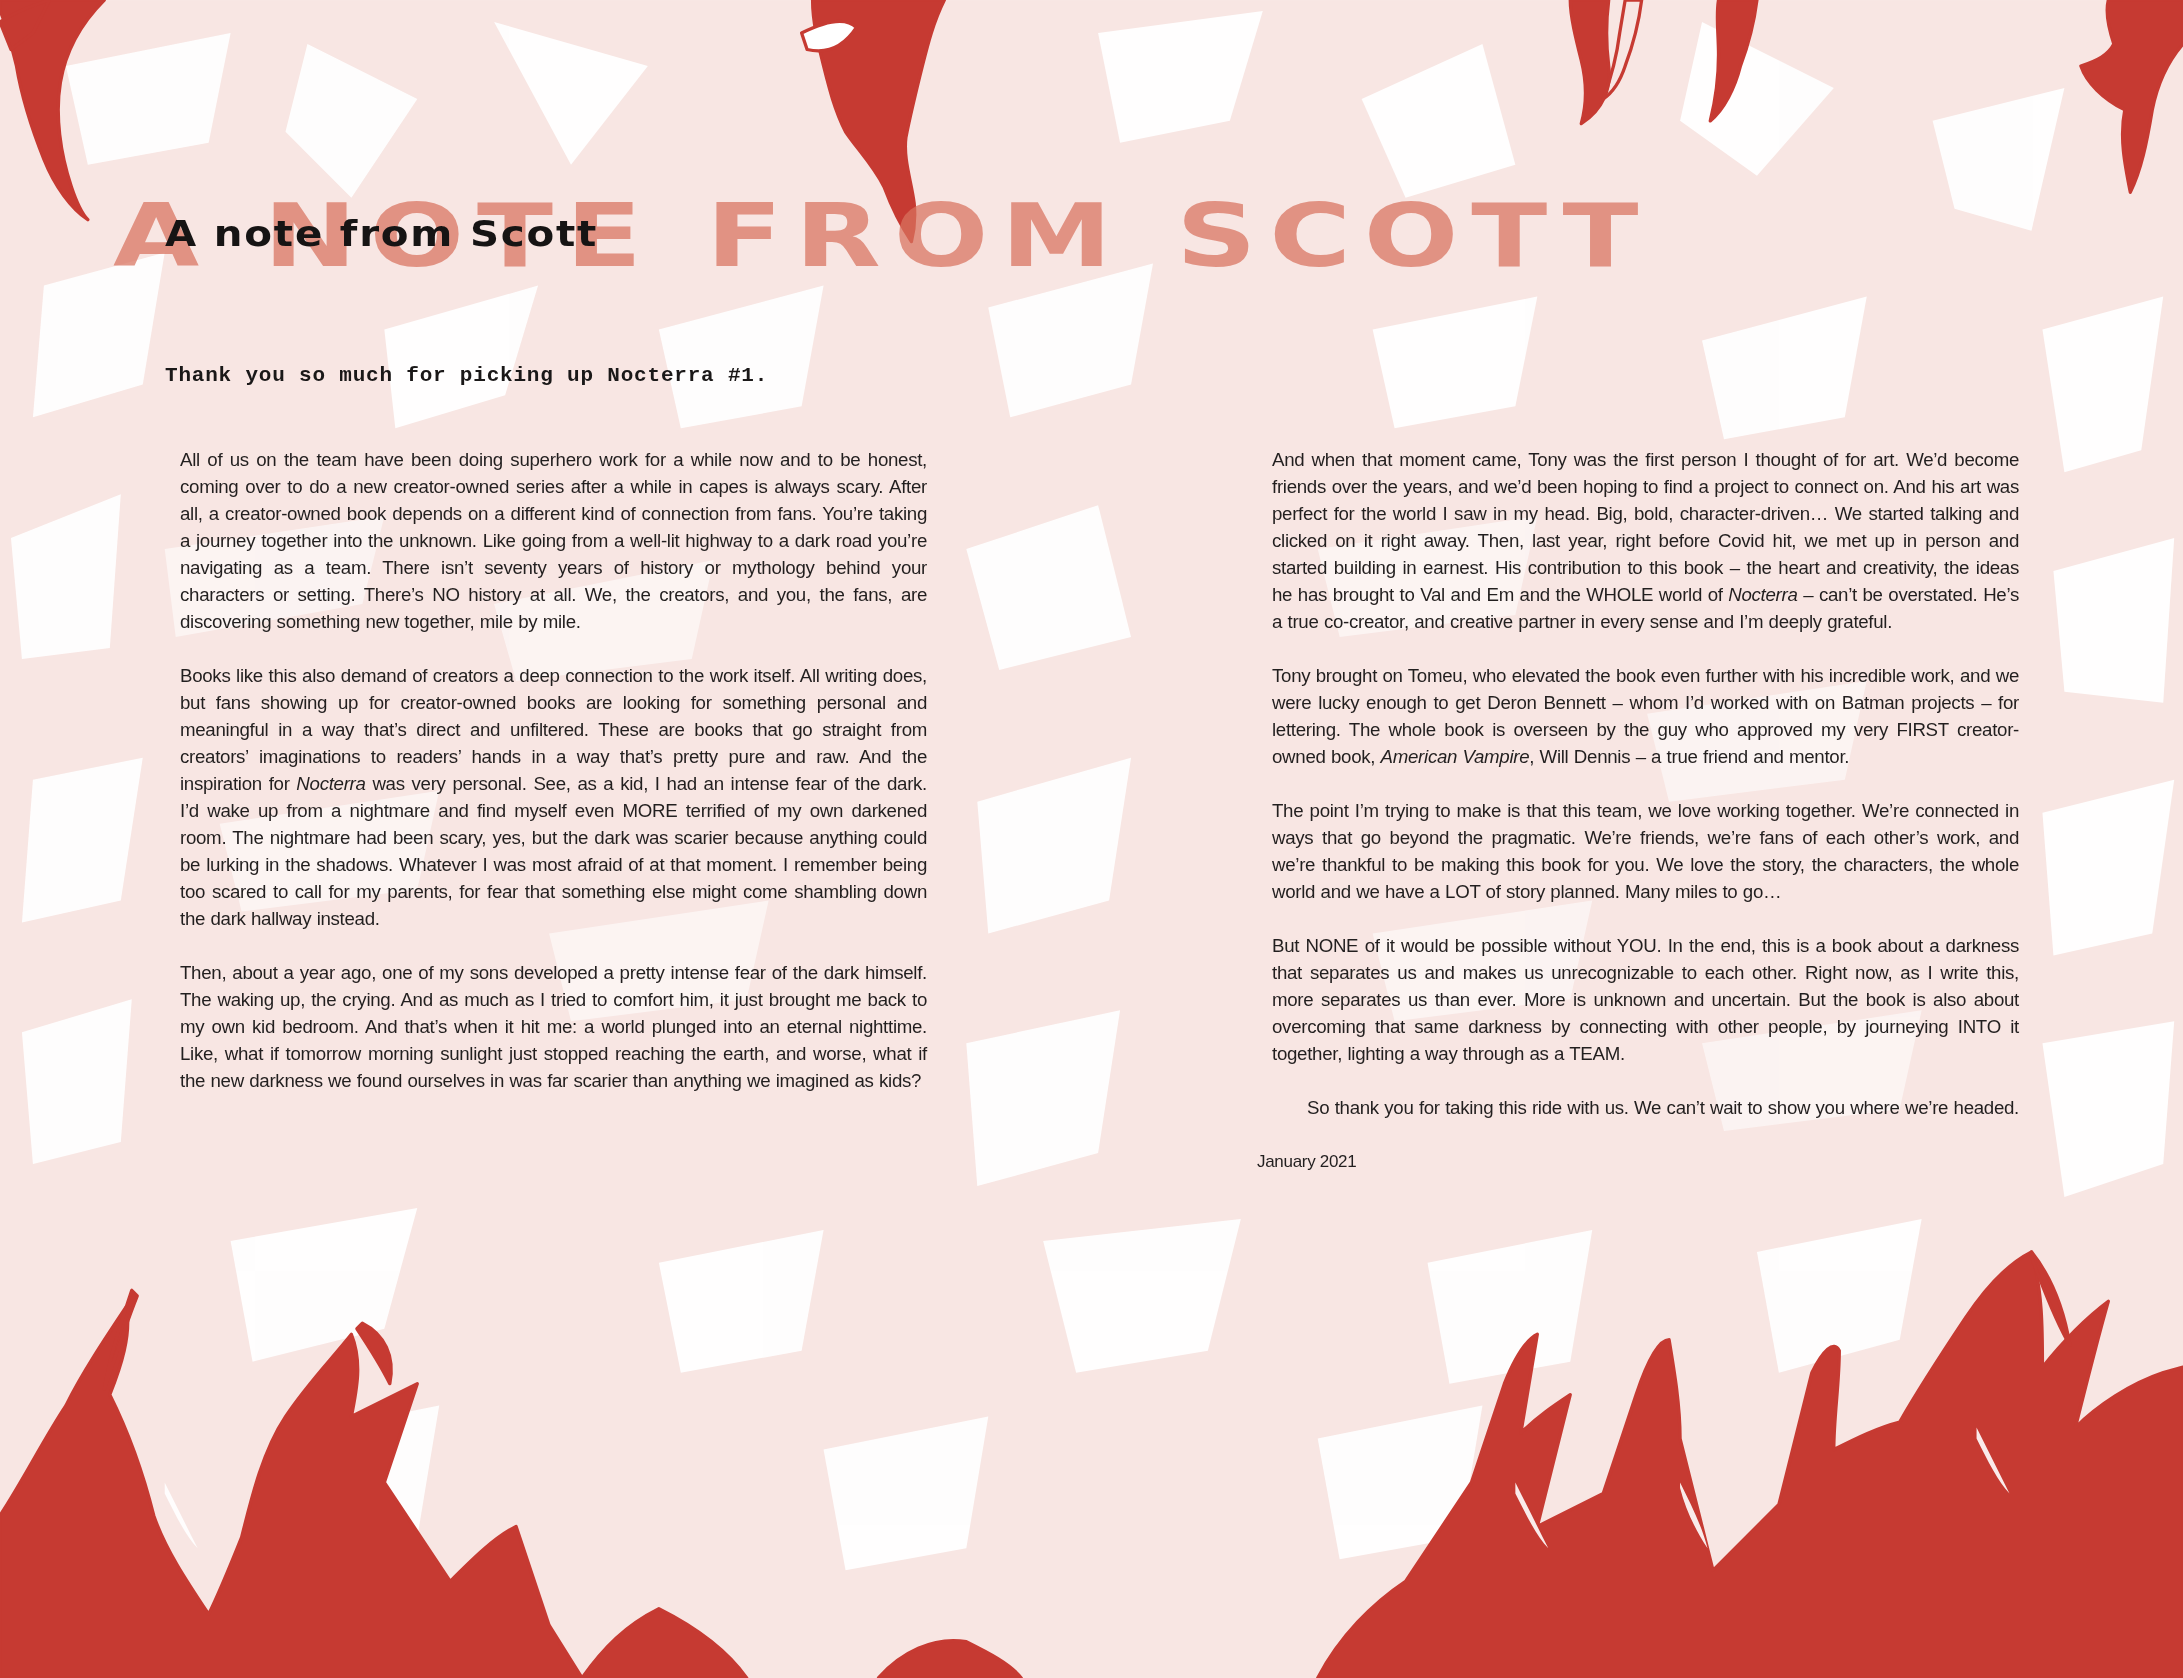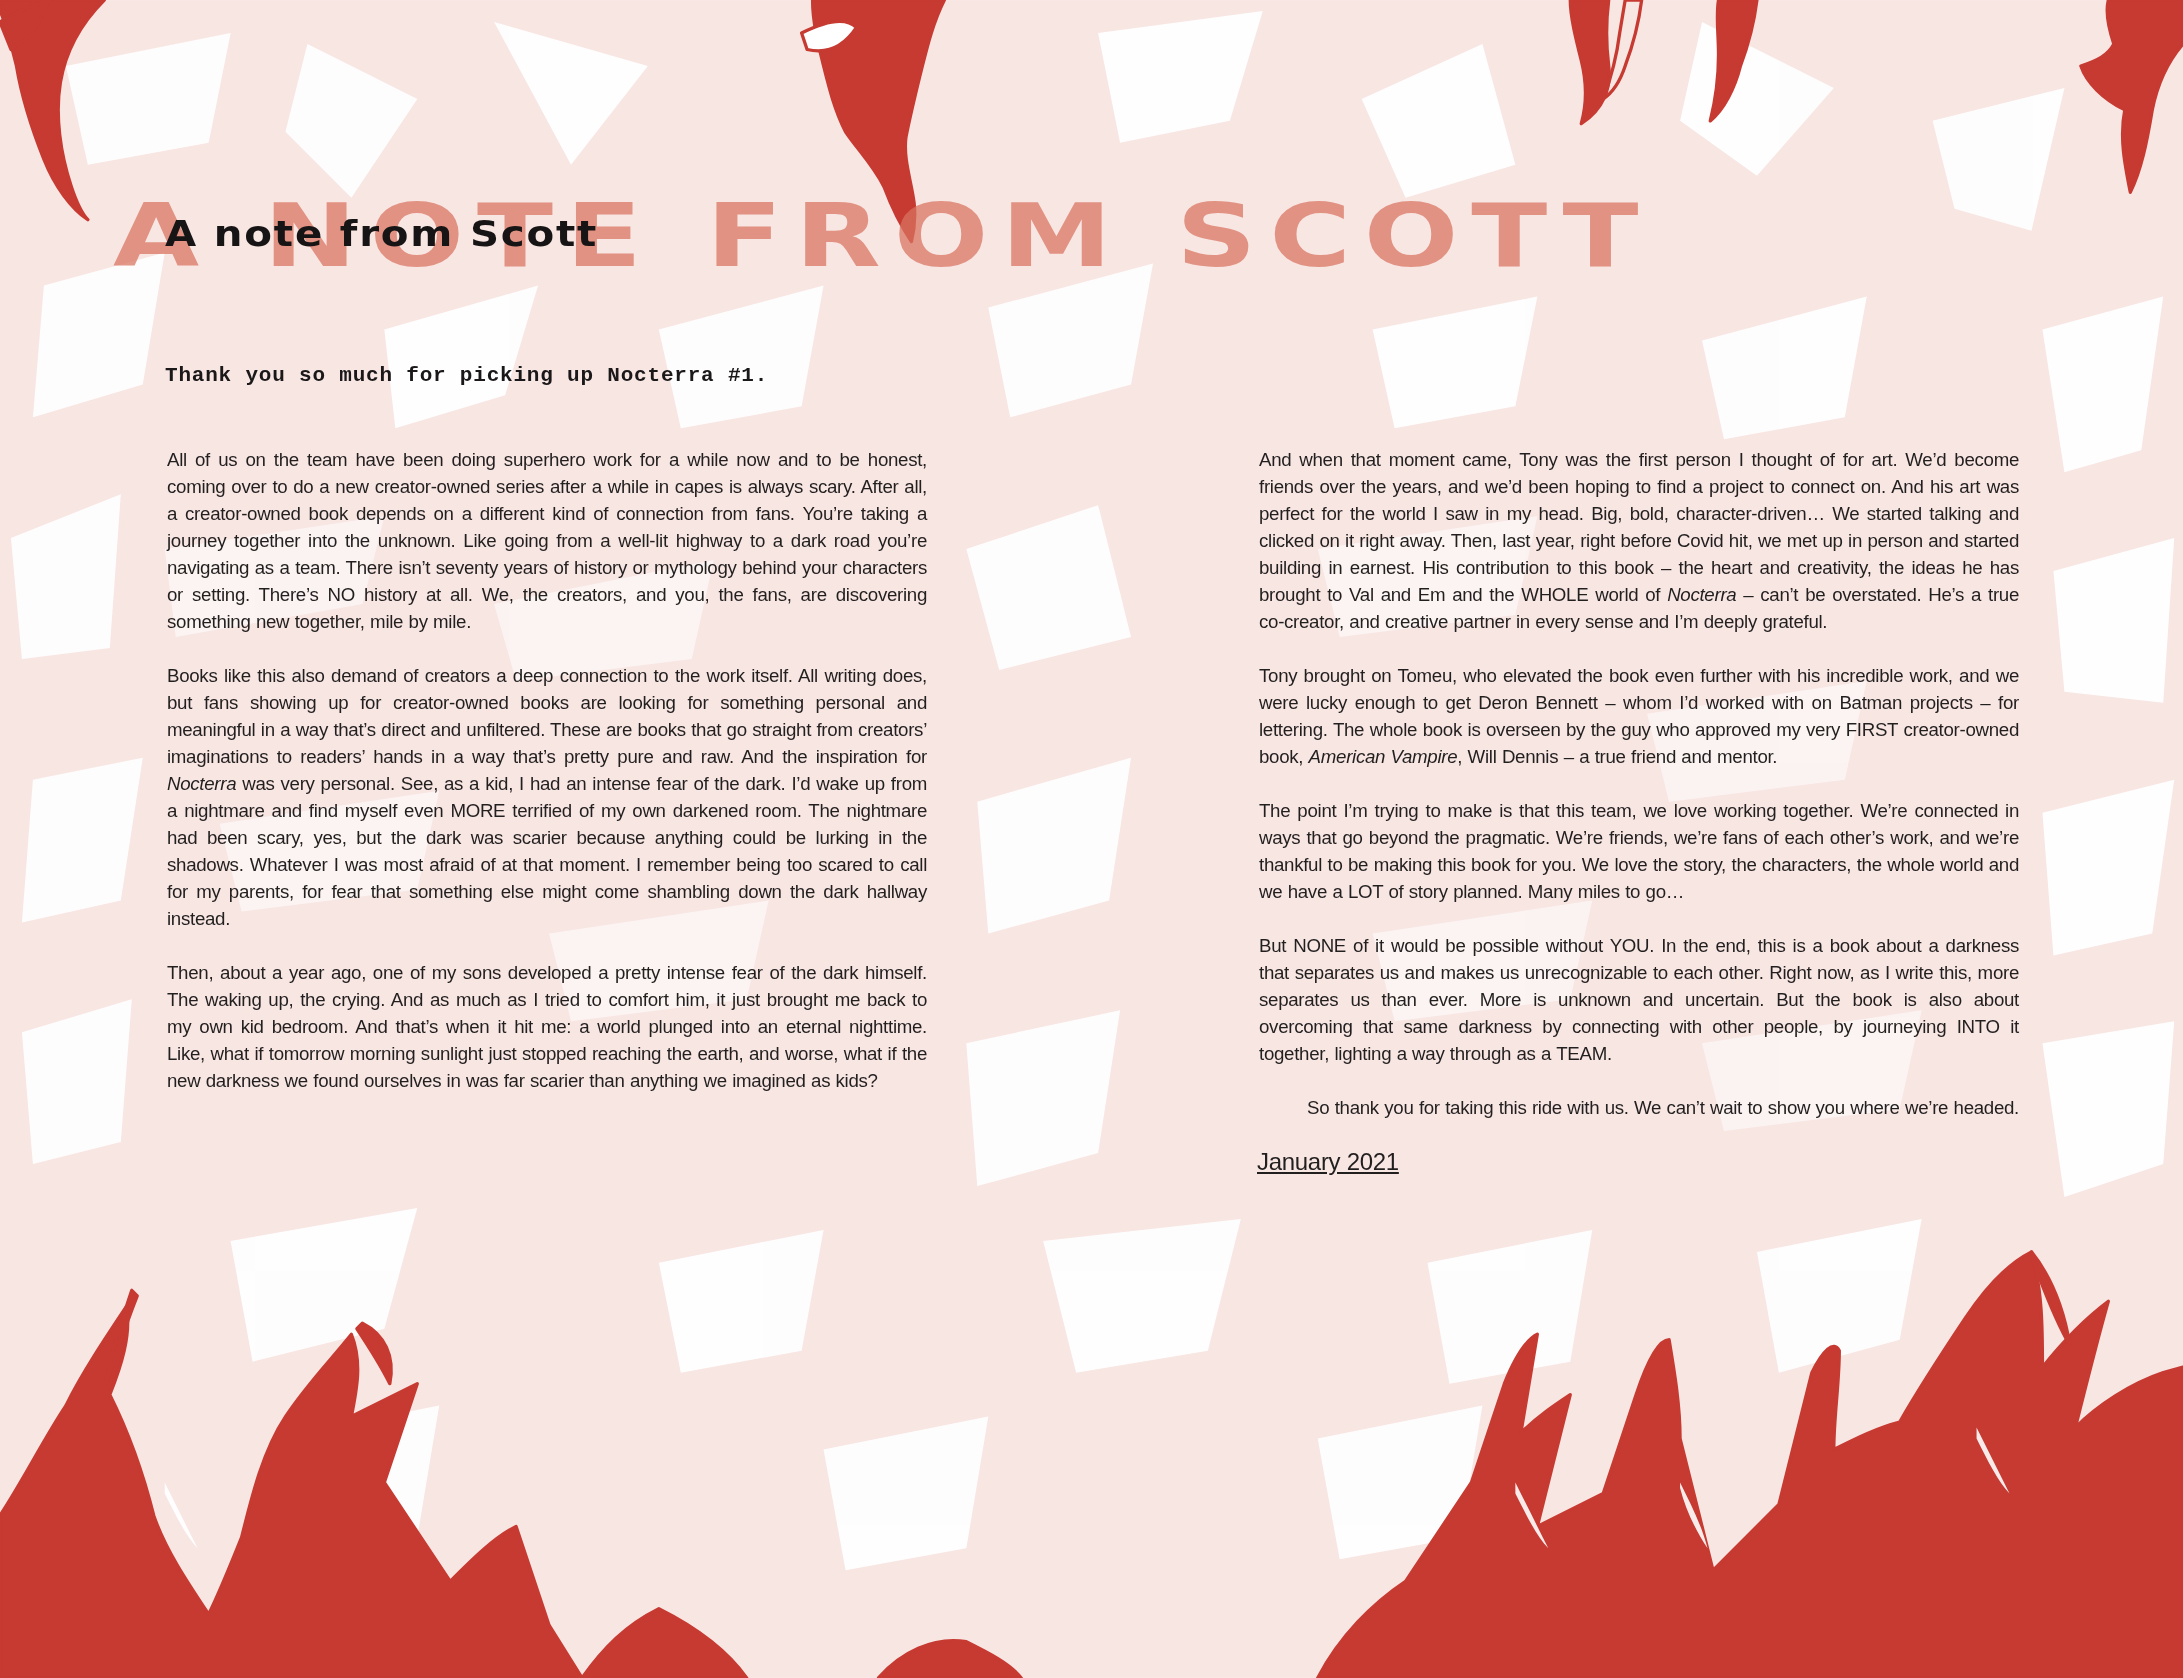--- a/index.html
+++ b/index.html
@@ -29,28 +29,28 @@
     font-family: Liberation Mono, monospace; font-weight: bold;
     font-size: 21px; line-height: 27.5px; letter-spacing: 0.8px; color: #1a1818;
   }
   .col {
     position: absolute; z-index: 3; top: 446px; width: 762px;
     font-family: "Liberation Sans Narrow", "Liberation Sans", sans-serif;
     font-size: 18.7px; line-height: 27px; text-align: justify; color: #221f1f;
   }
   .col.left { left: 165px; }
   .col.right { left: 1257px; }
-  .col p { margin: 0 0 27px 2px; letter-spacing: -0.3px; word-spacing: 0.5px; }
+  .col p { margin: 0 0 27px 15px; letter-spacing: -0.3px; word-spacing: 0.5px; }
   .col p .it { font-style: italic; }
   .sig-name {
     font-family: "DejaVu Sans", sans-serif; font-weight: bold;
     font-size: 21px; letter-spacing: 1.1px; line-height: 27.5px; color: #1a1818;
     margin-top: -4.4px;
   }
-  .sig-date { font-size: 24px; line-height: 27.5px; letter-spacing: -0.3px; text-decoration: underline; }
+  .sig-date { font-size: 17px; line-height: 27.5px; letter-spacing: -0.3px; }
 </style>
 </head>
 <body>
 
 <svg class="bg" width="2183" height="1678" viewBox="0 0 3976 3056" xmlns="http://www.w3.org/2000/svg">
   <rect width="3976" height="3056" fill="#f8e6e3"></rect>
   <g fill="#ffffff" opacity="0.95">
     <polygon points="120,120 420,60 380,260 160,300"></polygon>
     <polygon points="560,80 760,180 640,360 520,240"></polygon>
     <polygon points="900,40 1180,120 1040,300"></polygon>

